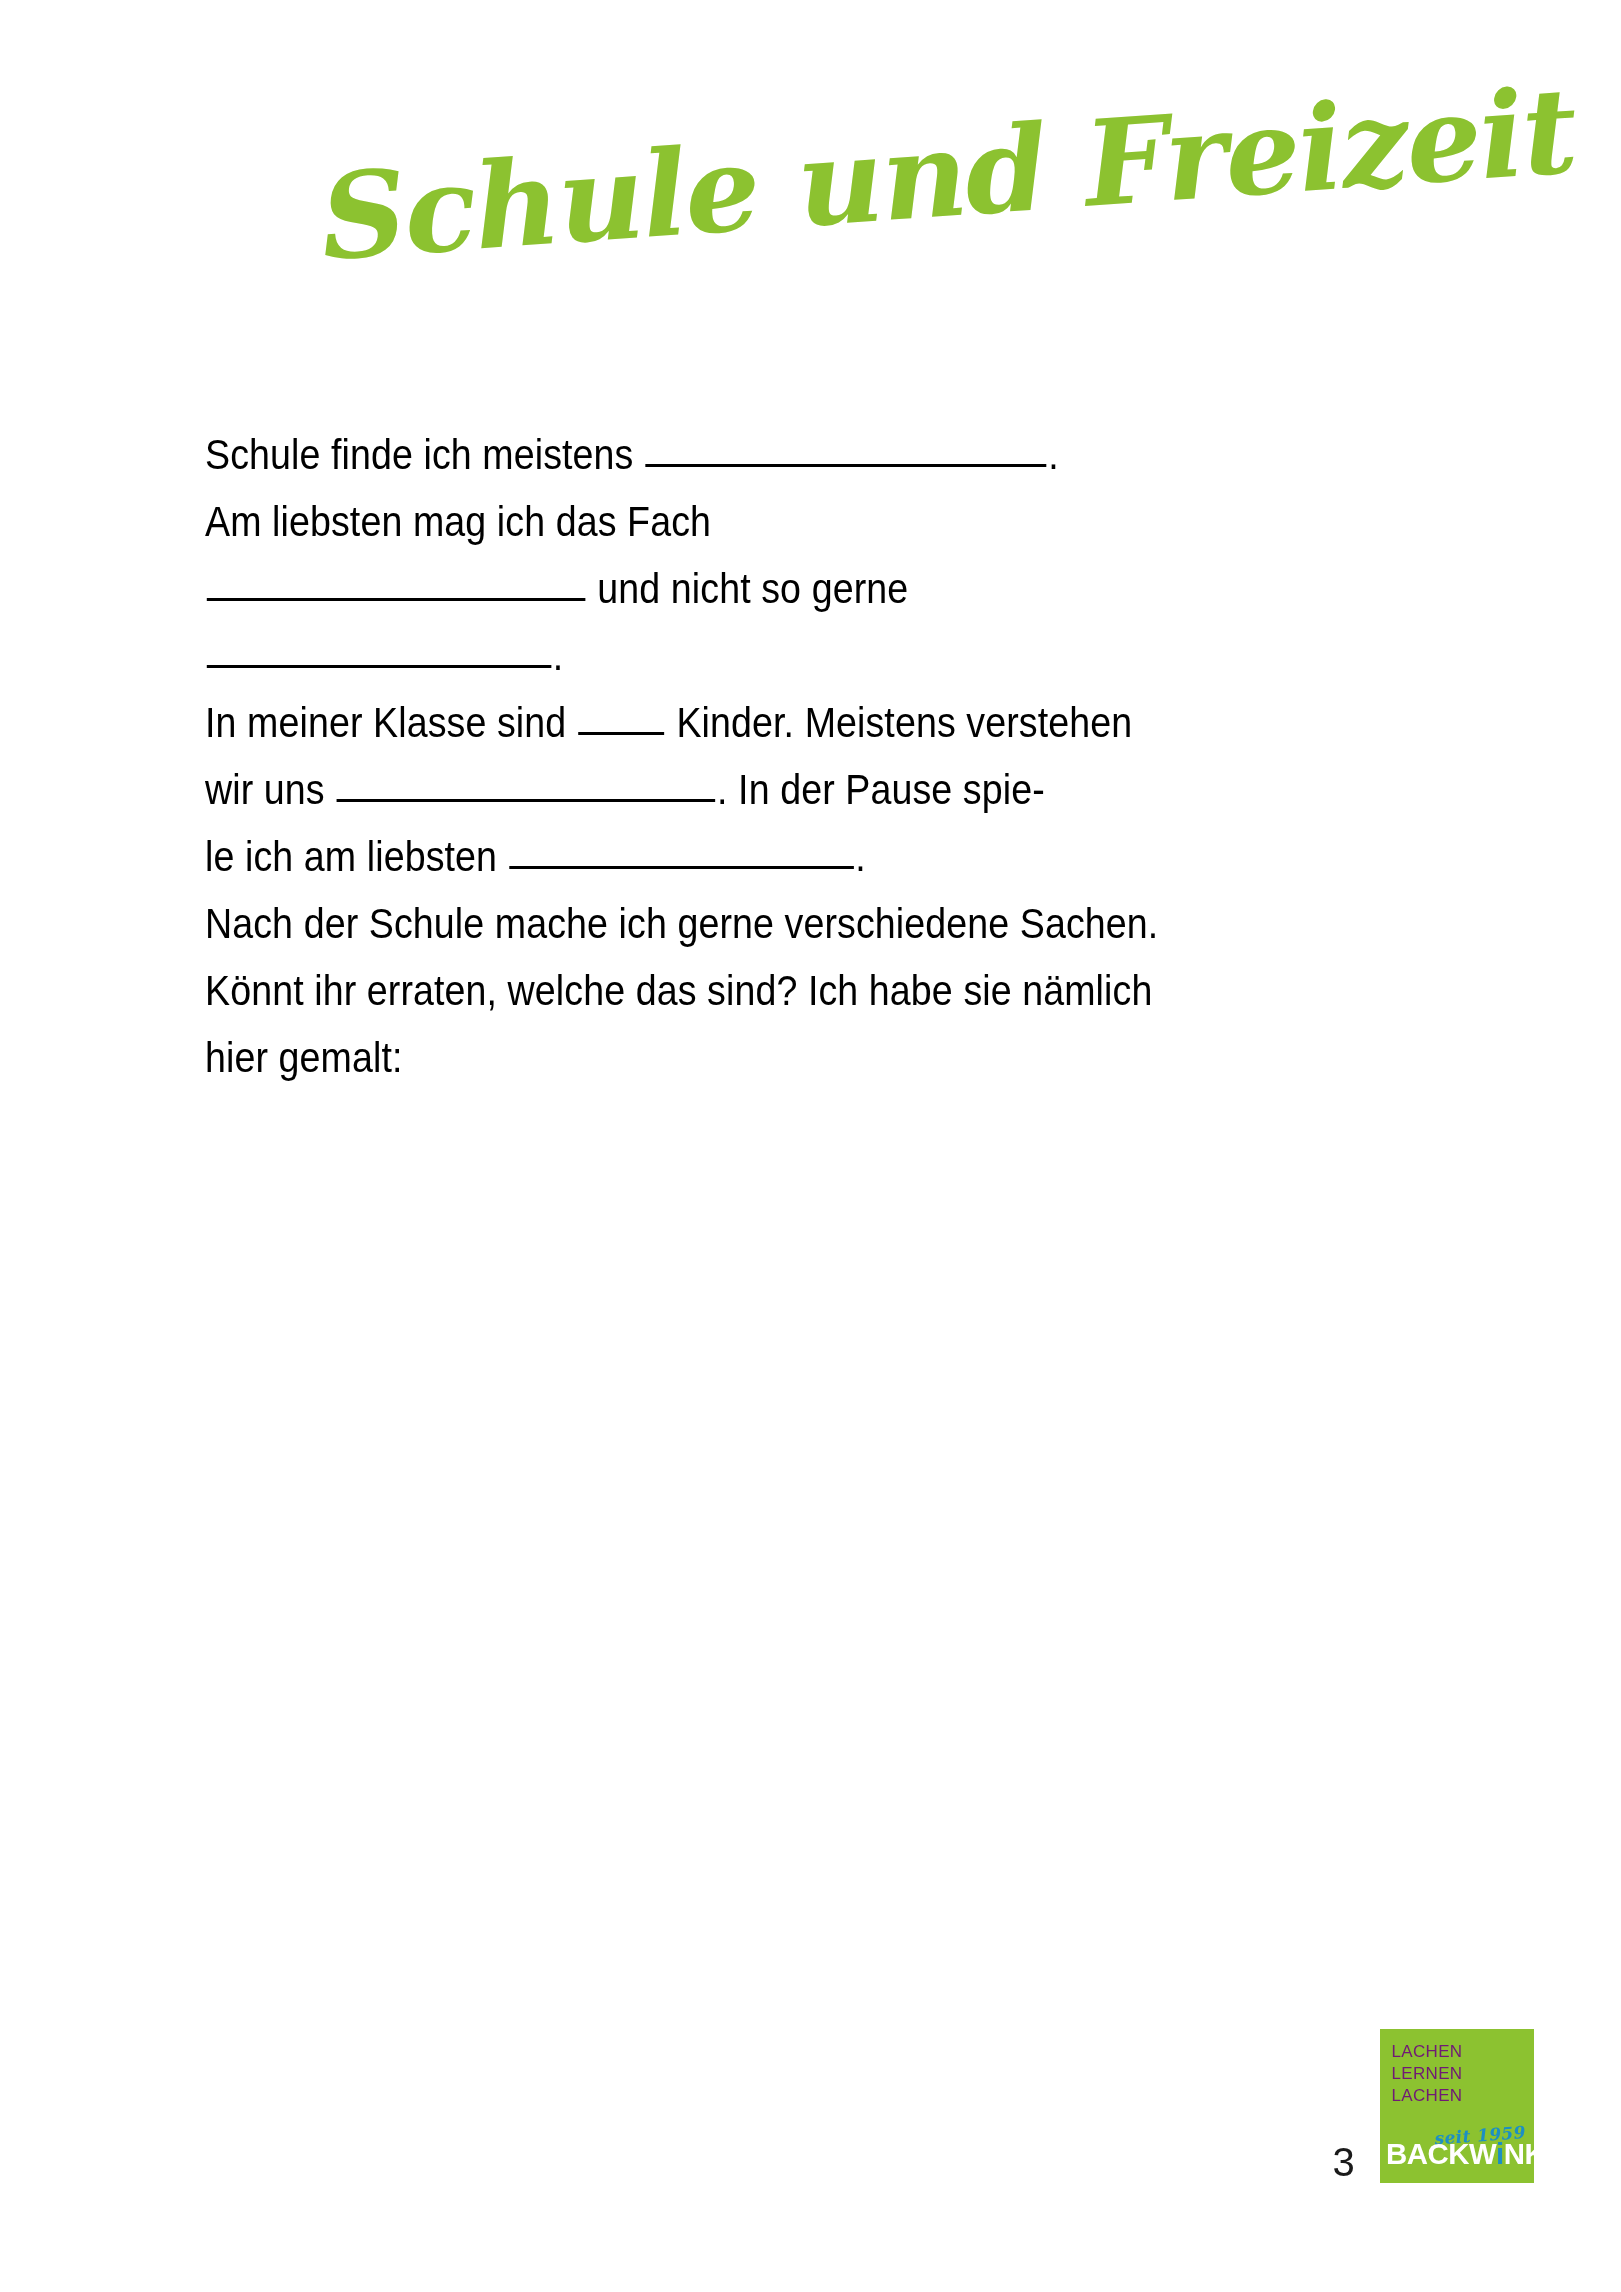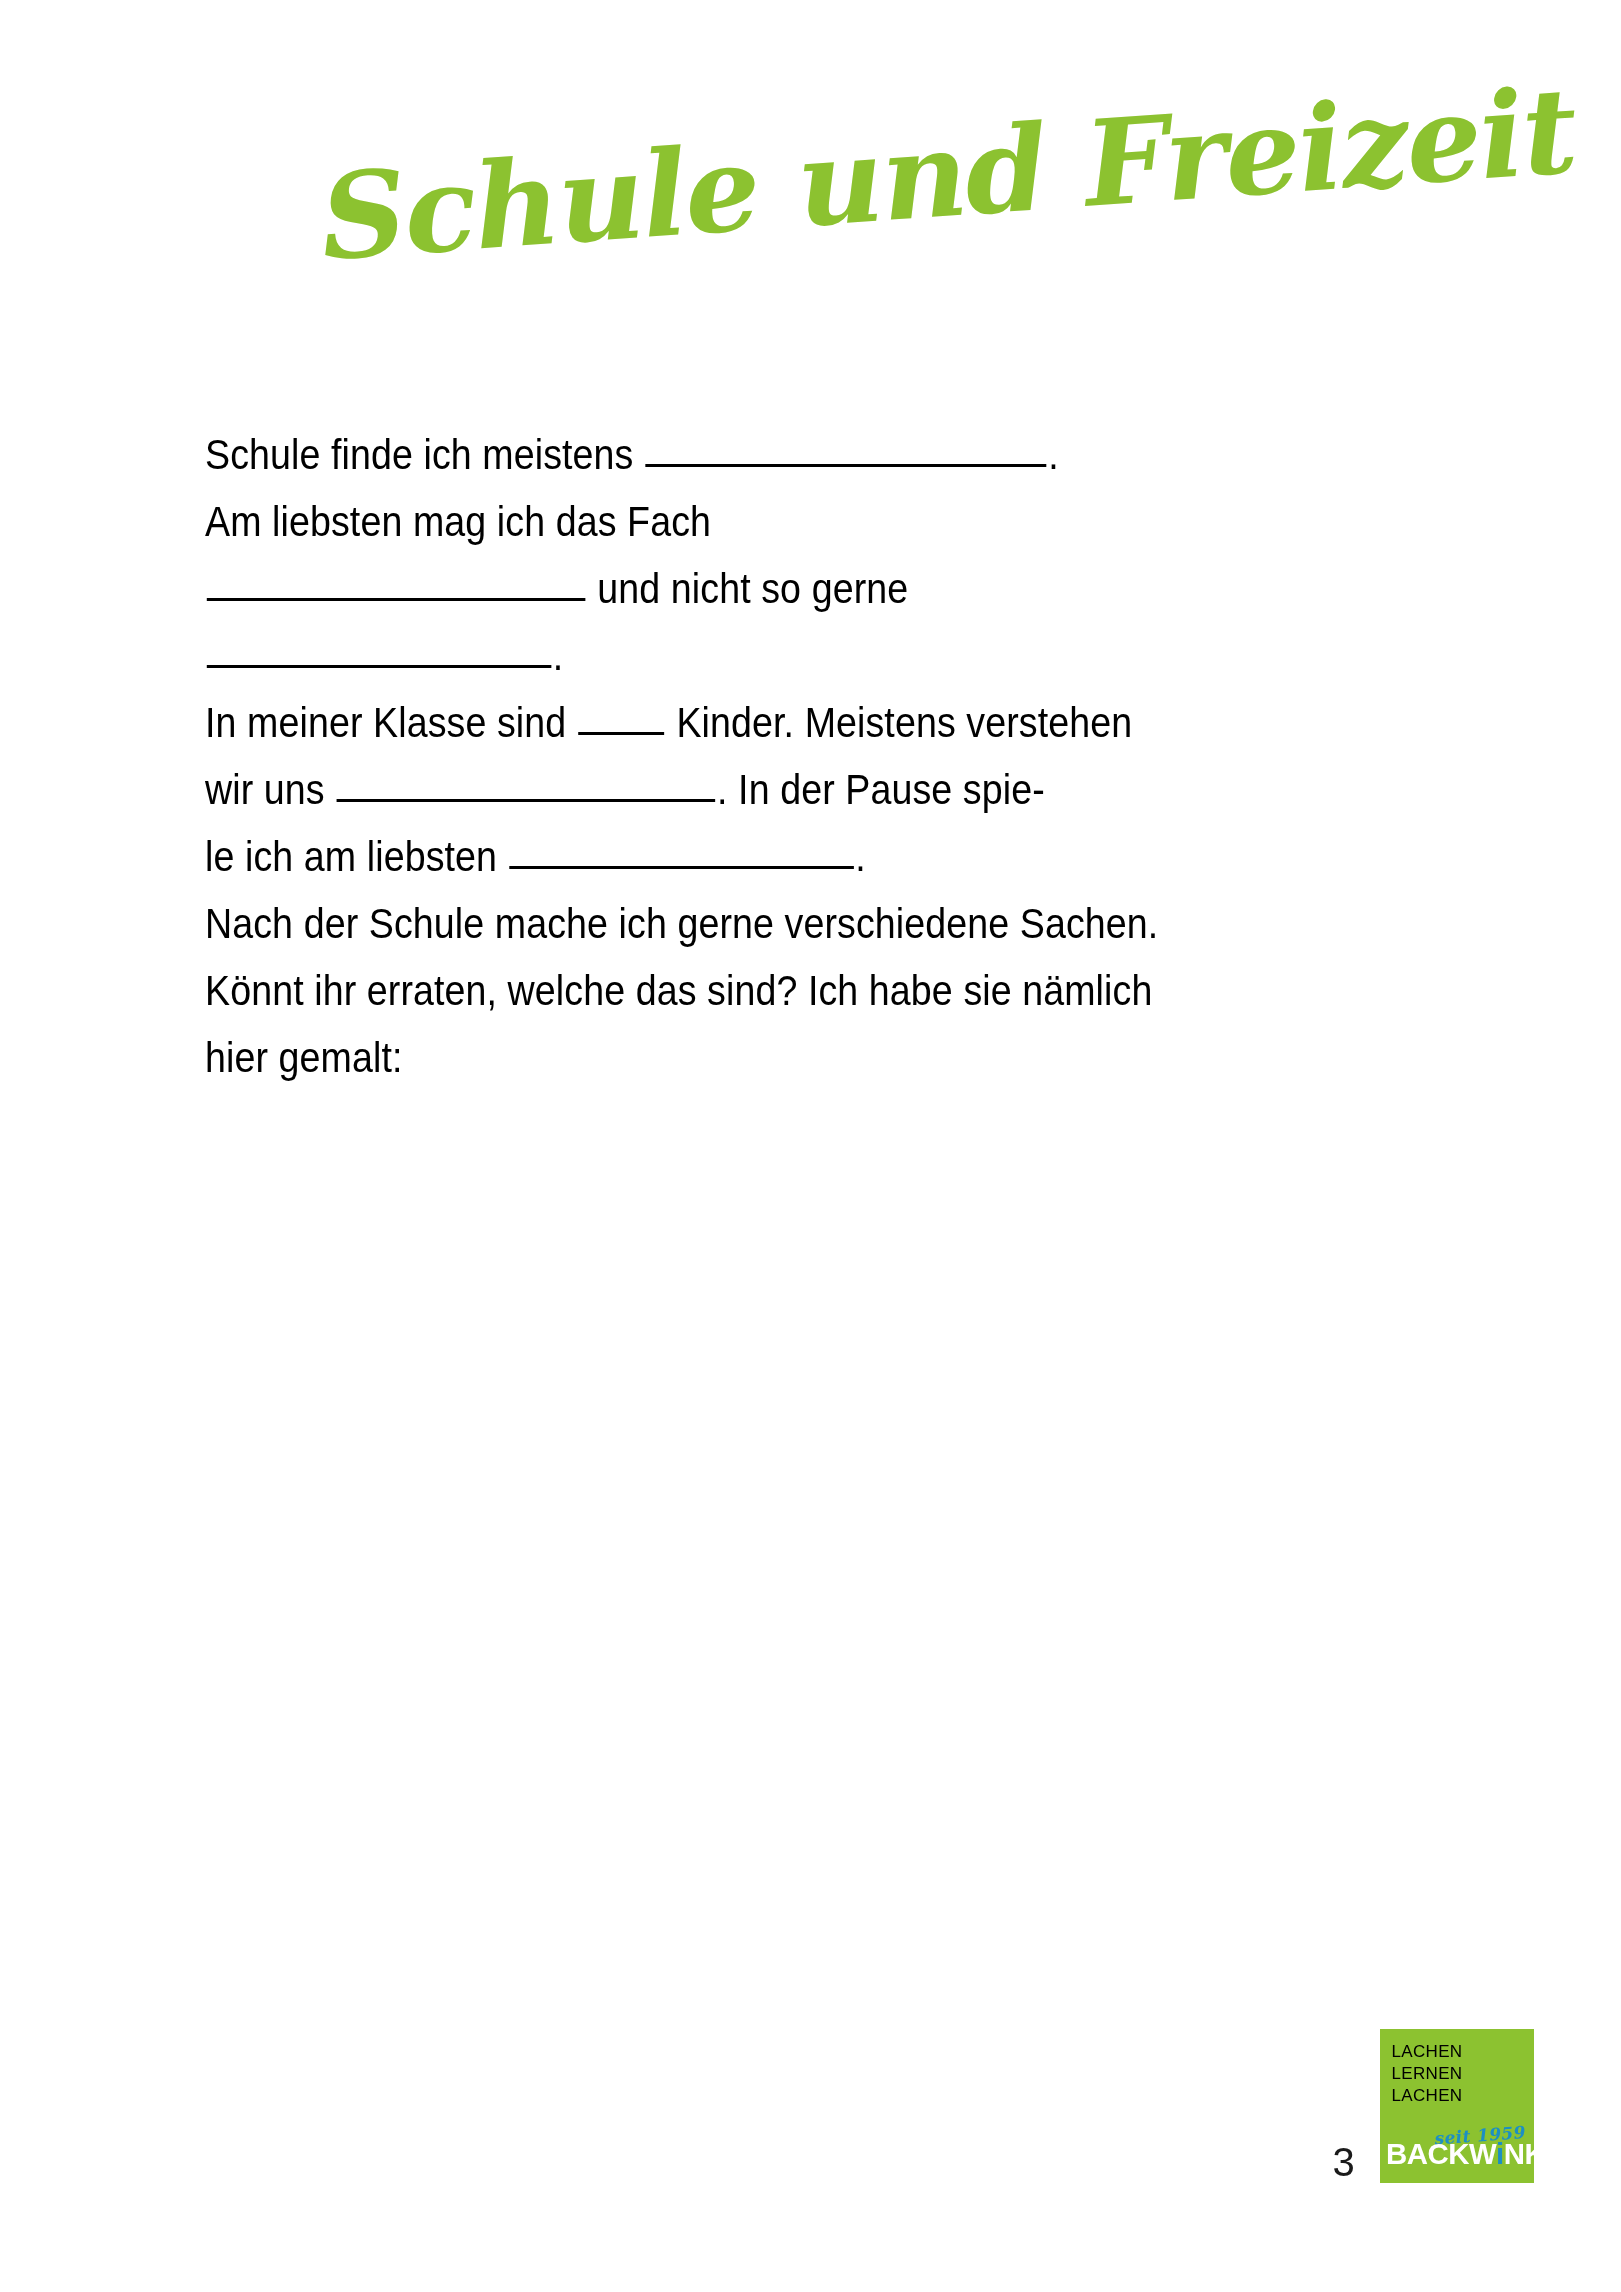--- a/index.html
+++ b/index.html
@@ -105,21 +105,21 @@
     background: #8CC230;
     overflow: hidden;
   }
   .logo-claim {
     position: absolute;
     left: 11.6px;
     top: 11.6px;
     font-family: "Liberation Sans", sans-serif;
     font-size: 17px;
     line-height: 22.4px;
-    color: #000000;
+    color: #701a75;
     letter-spacing: 0.3px;
   }
   .logo-claim div { white-space: nowrap; }
   .logo-seit {
     position: absolute;
     right: 7.2px;
     top: 93px;
     font-family: "DejaVu Serif", serif;
     font-style: italic;
     font-weight: 700;

